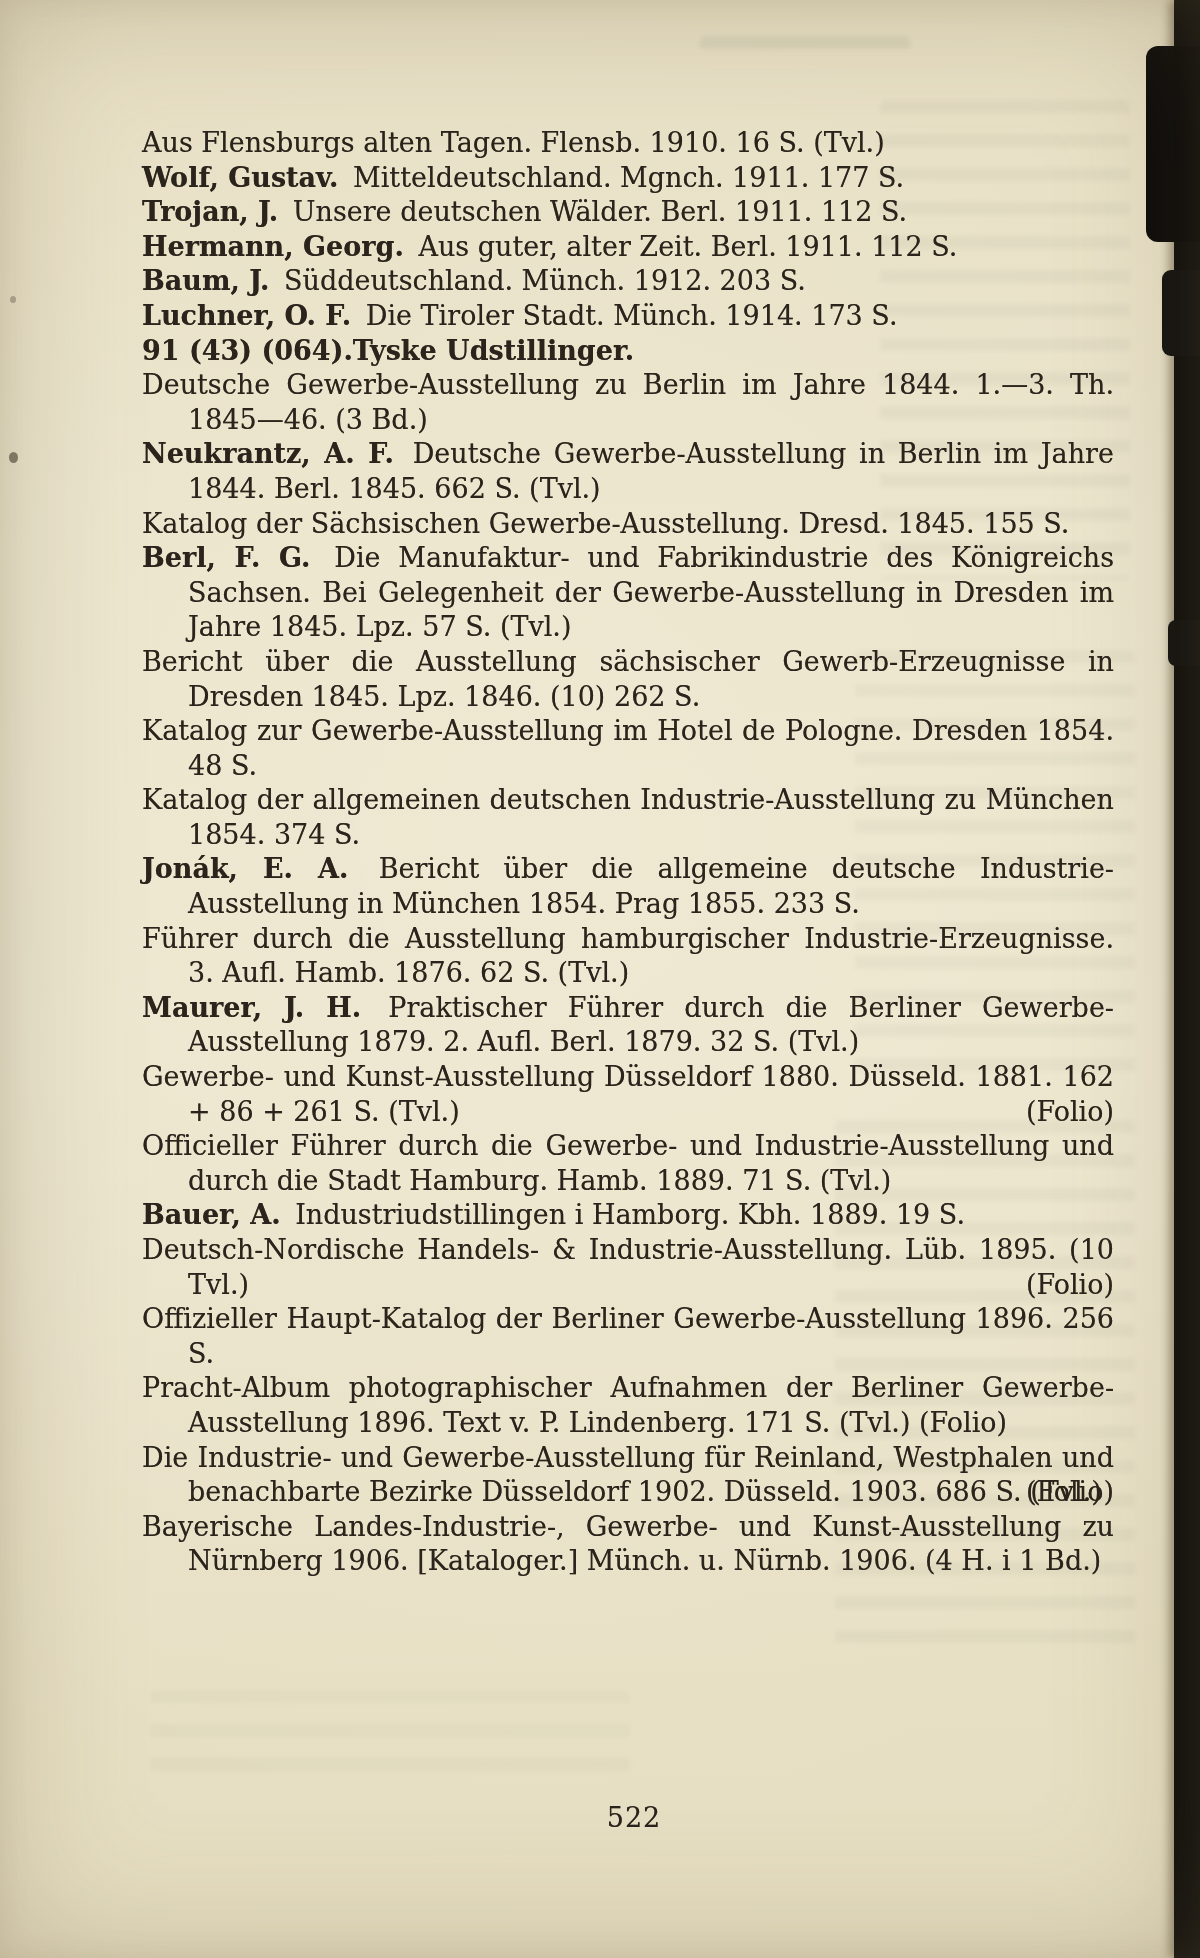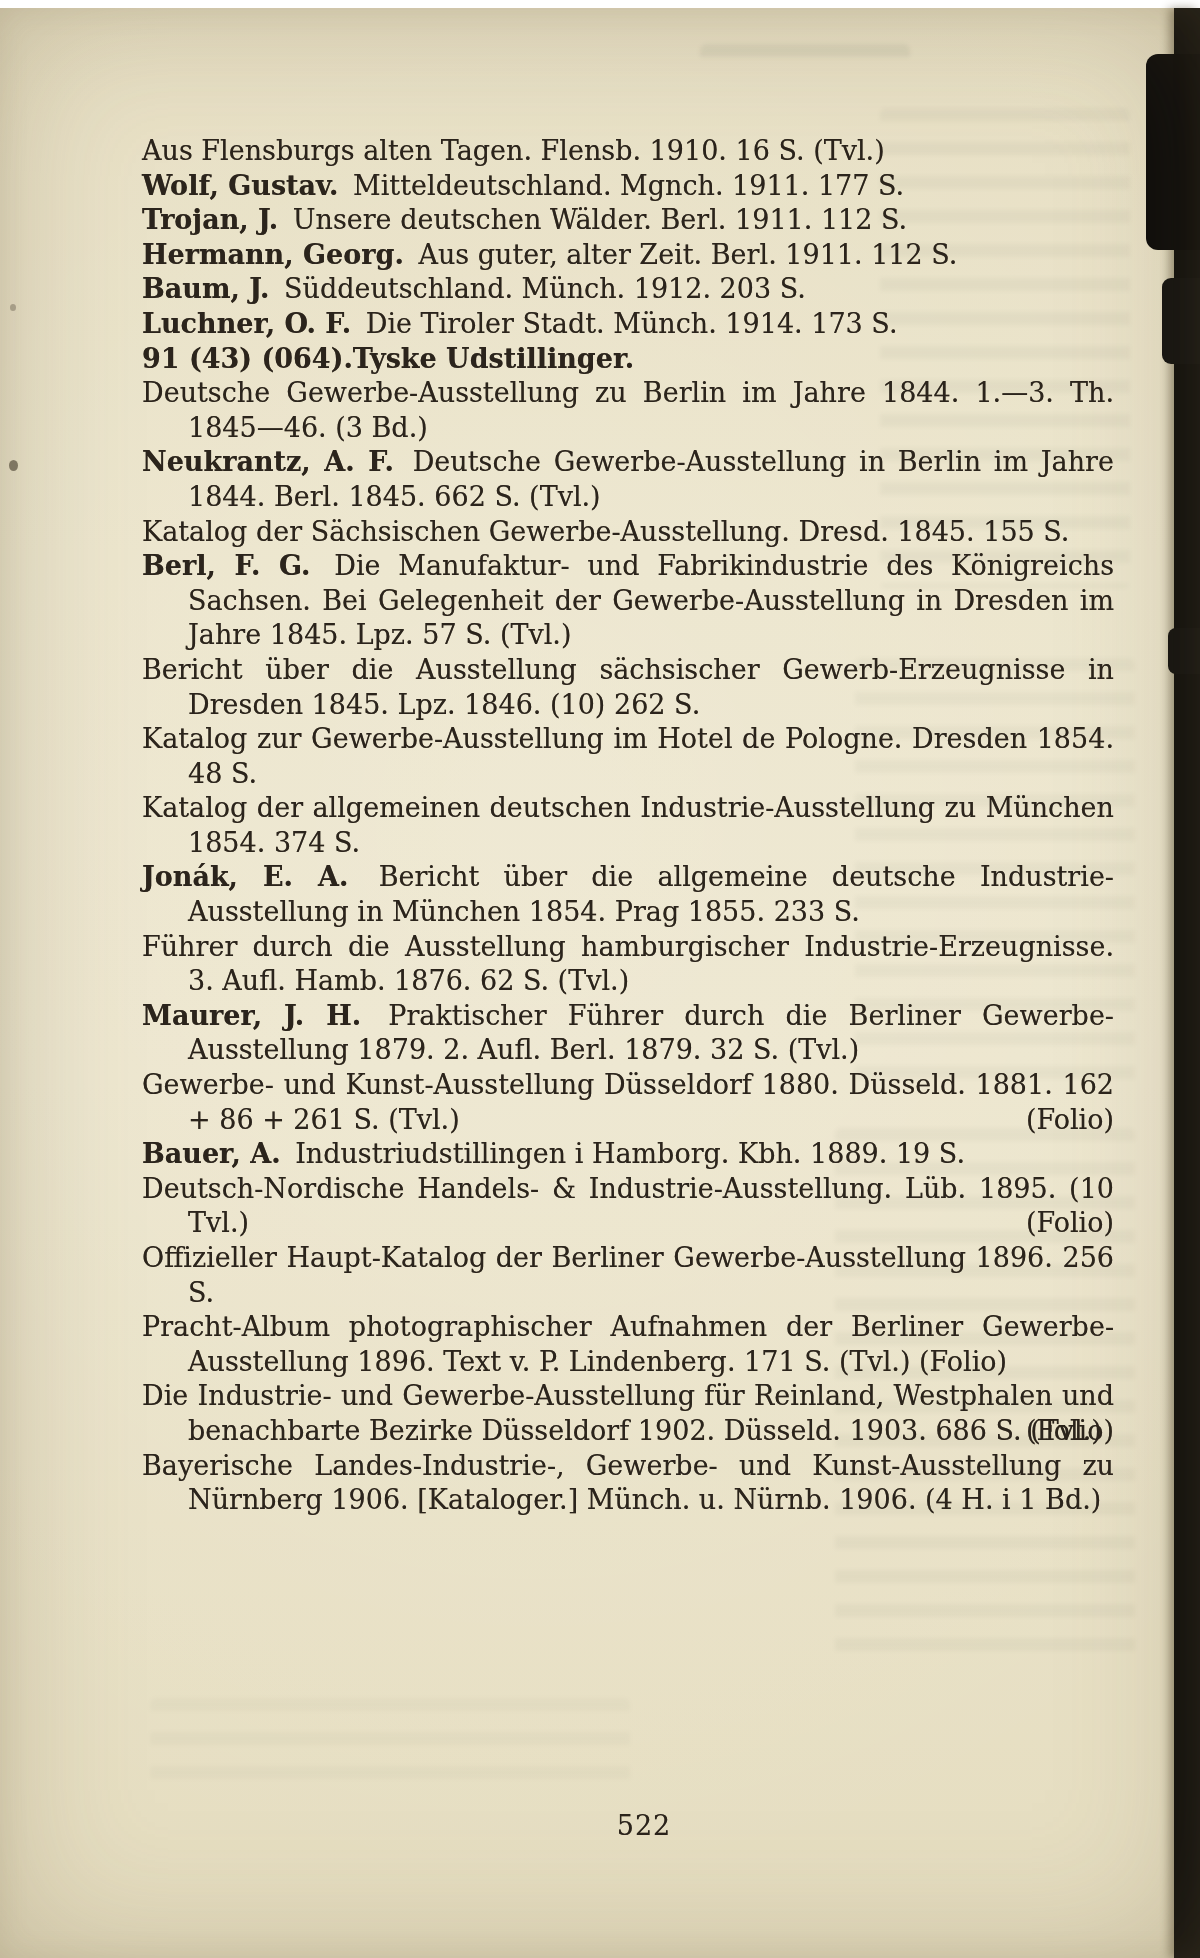--- a/index.html
+++ b/index.html
@@ -10,21 +10,20 @@
     overflow: hidden;
   }
   .page {
     position: absolute;
     inset: 0;
     background:
       radial-gradient(ellipse 120% 80% at 45% 42%, rgba(255,255,255,0.16), transparent 70%),
       linear-gradient(180deg, #e6dec2 0%, #ebe4ca 28%, #ece5cc 55%, #e5ddc0 100%);
     font-family: "DejaVu Serif", "Liberation Serif", serif;
     color: #2b241c;
-    margin-top: 8px;
   }
   .content {
     position: absolute;
     left: 142px;
     top: 126px;
     width: 972px;
     z-index: 3;
   }
   .entry {
     margin: 0;
@@ -46,21 +45,21 @@
     text-indent: 0;
     font-weight: bold;
   }
   .folio {
     position: absolute;
     right: 0;
     bottom: 0;
   }
   .page-number {
     position: absolute;
-    left: 158px;
+    left: 148px;
     top: 1802px;
     width: 972px;
     text-align: center;
     font-size: 27px;
     letter-spacing: 1px;
     z-index: 3;
     text-shadow: 0 0 0.6px rgba(45,35,20,0.55);
   }
   
   .edge-bar {
@@ -182,20 +181,21 @@
     <p class="entry"><span>Katalog der allgemeinen deutschen Industrie-Ausstellung zu München 1854. 374 S.</span></p>
 
     <p class="entry"><b class="author">Jonák, E. A.</b> <span>Bericht über die allgemeine deutsche Industrie-Ausstellung in München 1854. Prag 1855. 233 S.</span></p>
 
     <p class="entry"><span>Führer durch die Ausstellung hamburgischer Industrie-Erzeugnisse. 3. Aufl. Hamb. 1876. 62 S. (Tvl.)</span></p>
 
     <p class="entry"><b class="author">Maurer, J. H.</b> <span>Praktischer Führer durch die Berliner Gewerbe-Ausstellung 1879. 2. Aufl. Berl. 1879. 32 S. (Tvl.)</span></p>
 
     <p class="entry"><span>Gewerbe- und Kunst-Ausstellung Düsseldorf 1880. Düsseld. 1881. 162 + 86 + 261 S. (Tvl.)</span><span class="folio">(Folio)</span></p>
 
+    <p class="entry"><span>Officieller Führer durch die Gewerbe- und Industrie-Ausstellung und durch die Stadt Hamburg. Hamb. 1889. 71 S. (Tvl.)</span></p>
 
     <p class="entry"><b class="author">Bauer, A.</b> <span>Industriudstillingen i Hamborg. Kbh. 1889. 19 S.</span></p>
 
     <p class="entry"><span>Deutsch-Nordische Handels- &amp; Industrie-Ausstellung. Lüb. 1895. (10 Tvl.)</span><span class="folio">(Folio)</span></p>
 
     <p class="entry"><span>Offizieller Haupt-Katalog der Berliner Gewerbe-Ausstellung 1896. 256 S.</span></p>
 
     <p class="entry"><span>Pracht-Album photographischer Aufnahmen der Berliner Gewerbe-Ausstellung 1896. Text v. P. Lindenberg. 171 S. (Tvl.) (Folio)</span></p>
 
     <p class="entry"><span>Die Industrie- und Gewerbe-Ausstellung für Reinland, Westphalen und benachbarte Bezirke Düsseldorf 1902. Düsseld. 1903. 686 S. (Tvl.)</span><span class="folio">(Folio)</span></p>

